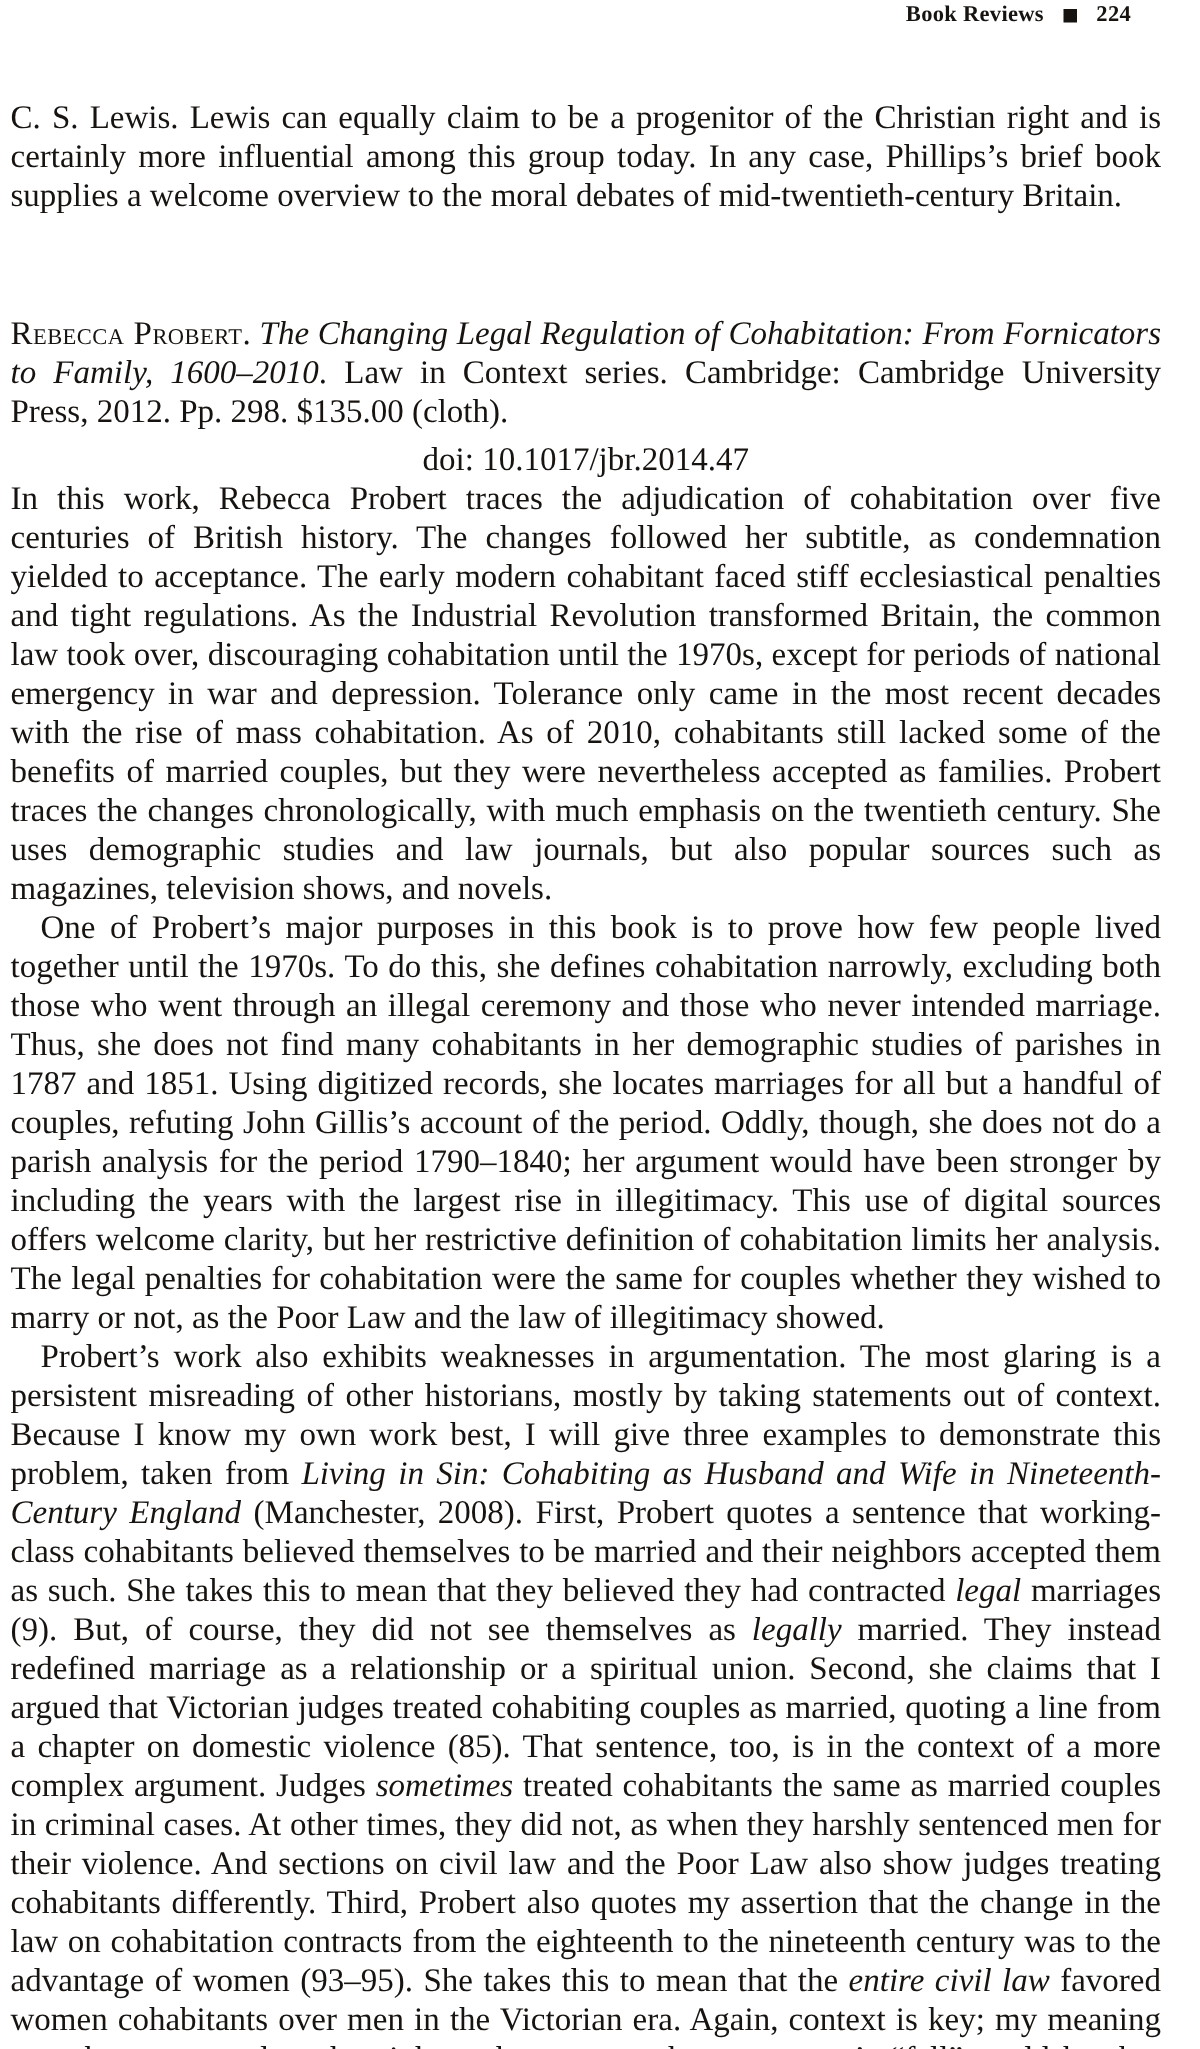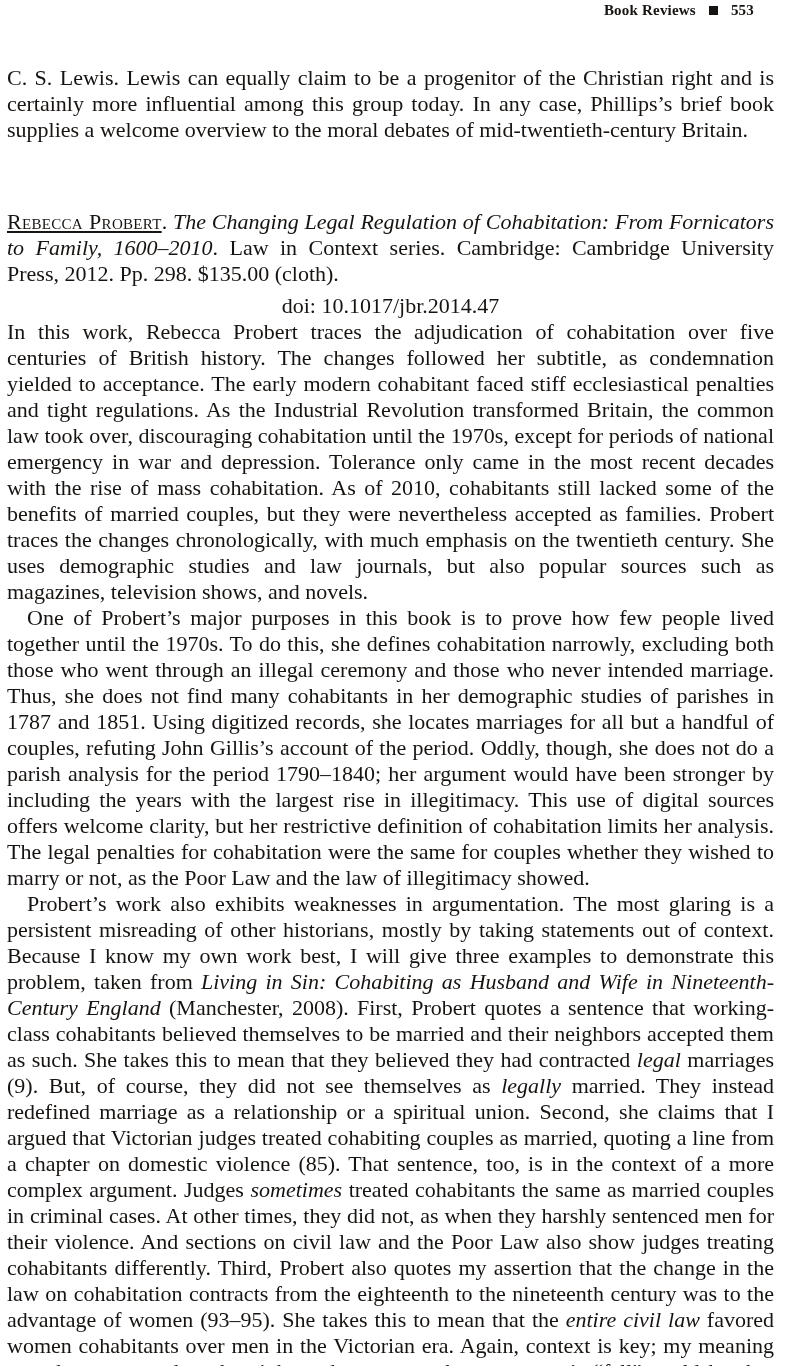--- a/index.html
+++ b/index.html
@@ -47,31 +47,31 @@
     text-align: left;
   }
   .citation-block { margin-top: 66px; }
   .doi {
     margin-top: 6px;
     text-align: center;
   }
   .review-body { }
   .indent { text-indent: 20px; }
   .run-italic { font-style: italic; }
-  .run-smallcaps { font-variant: small-caps; letter-spacing: 0.3px; text-decoration: underline; }
+  .run-smallcaps { font-variant: small-caps; letter-spacing: 0.3px; }
 </style>
 </head>
 <body>
 
 <div class="page">
 
   <header class="running-header">
     <span>Book Reviews</span>
     <span class="header-square"></span>
-    <span>553</span>
+    <span>224</span>
   </header>
 
   <main class="content">
 
     <p class="para"><span>C. S. Lewis. Lewis can equally claim to be a progenitor of the Christian right and is certainly more influential among this group today. In any case, Phillips’s brief book supplies a welcome overview to the moral debates of mid-twentieth-century Britain.</span></p>
 
 
     <section class="citation-block">
       <p class="para"><span class="run-smallcaps">Rebecca Probert</span><span>. </span><span class="run-italic">The Changing Legal Regulation of Cohabitation: From Fornicators to Family, 1600–2010</span><span>. Law in Context series. Cambridge: Cambridge University Press, 2012. Pp. 298. $135.00 (cloth).</span></p>
       <p class="para doi">doi: 10.1017/jbr.2014.47</p>

